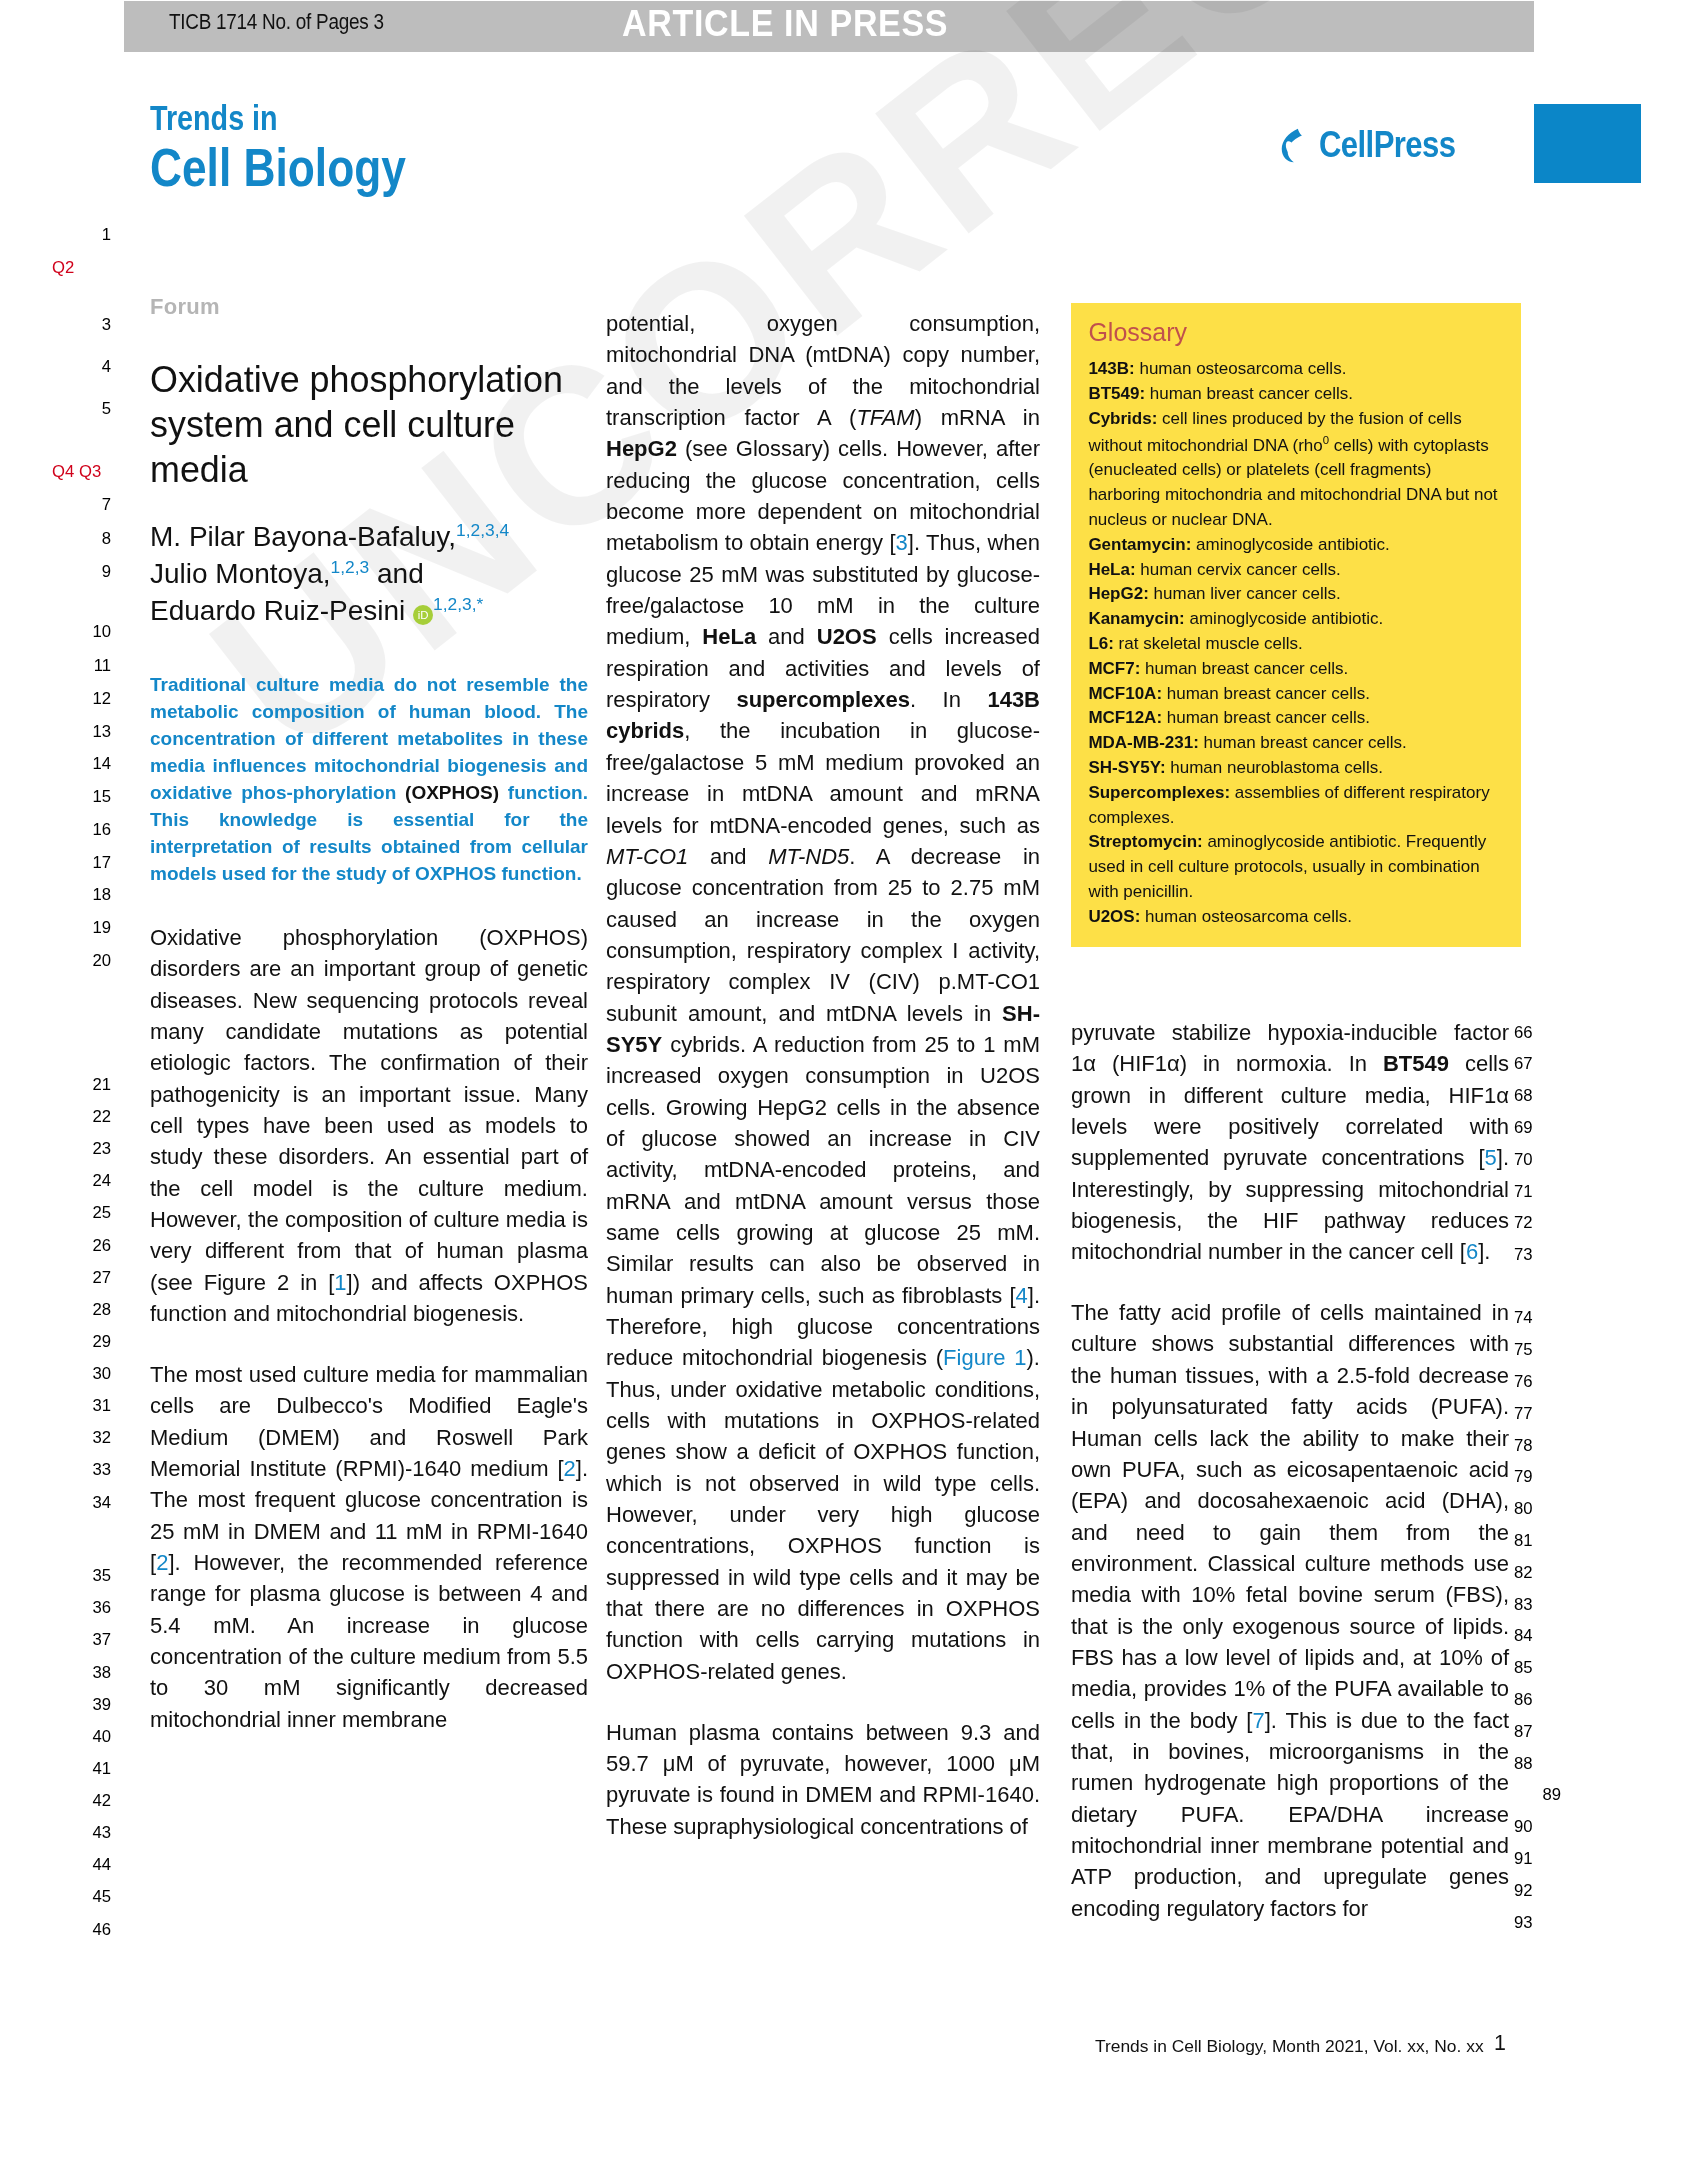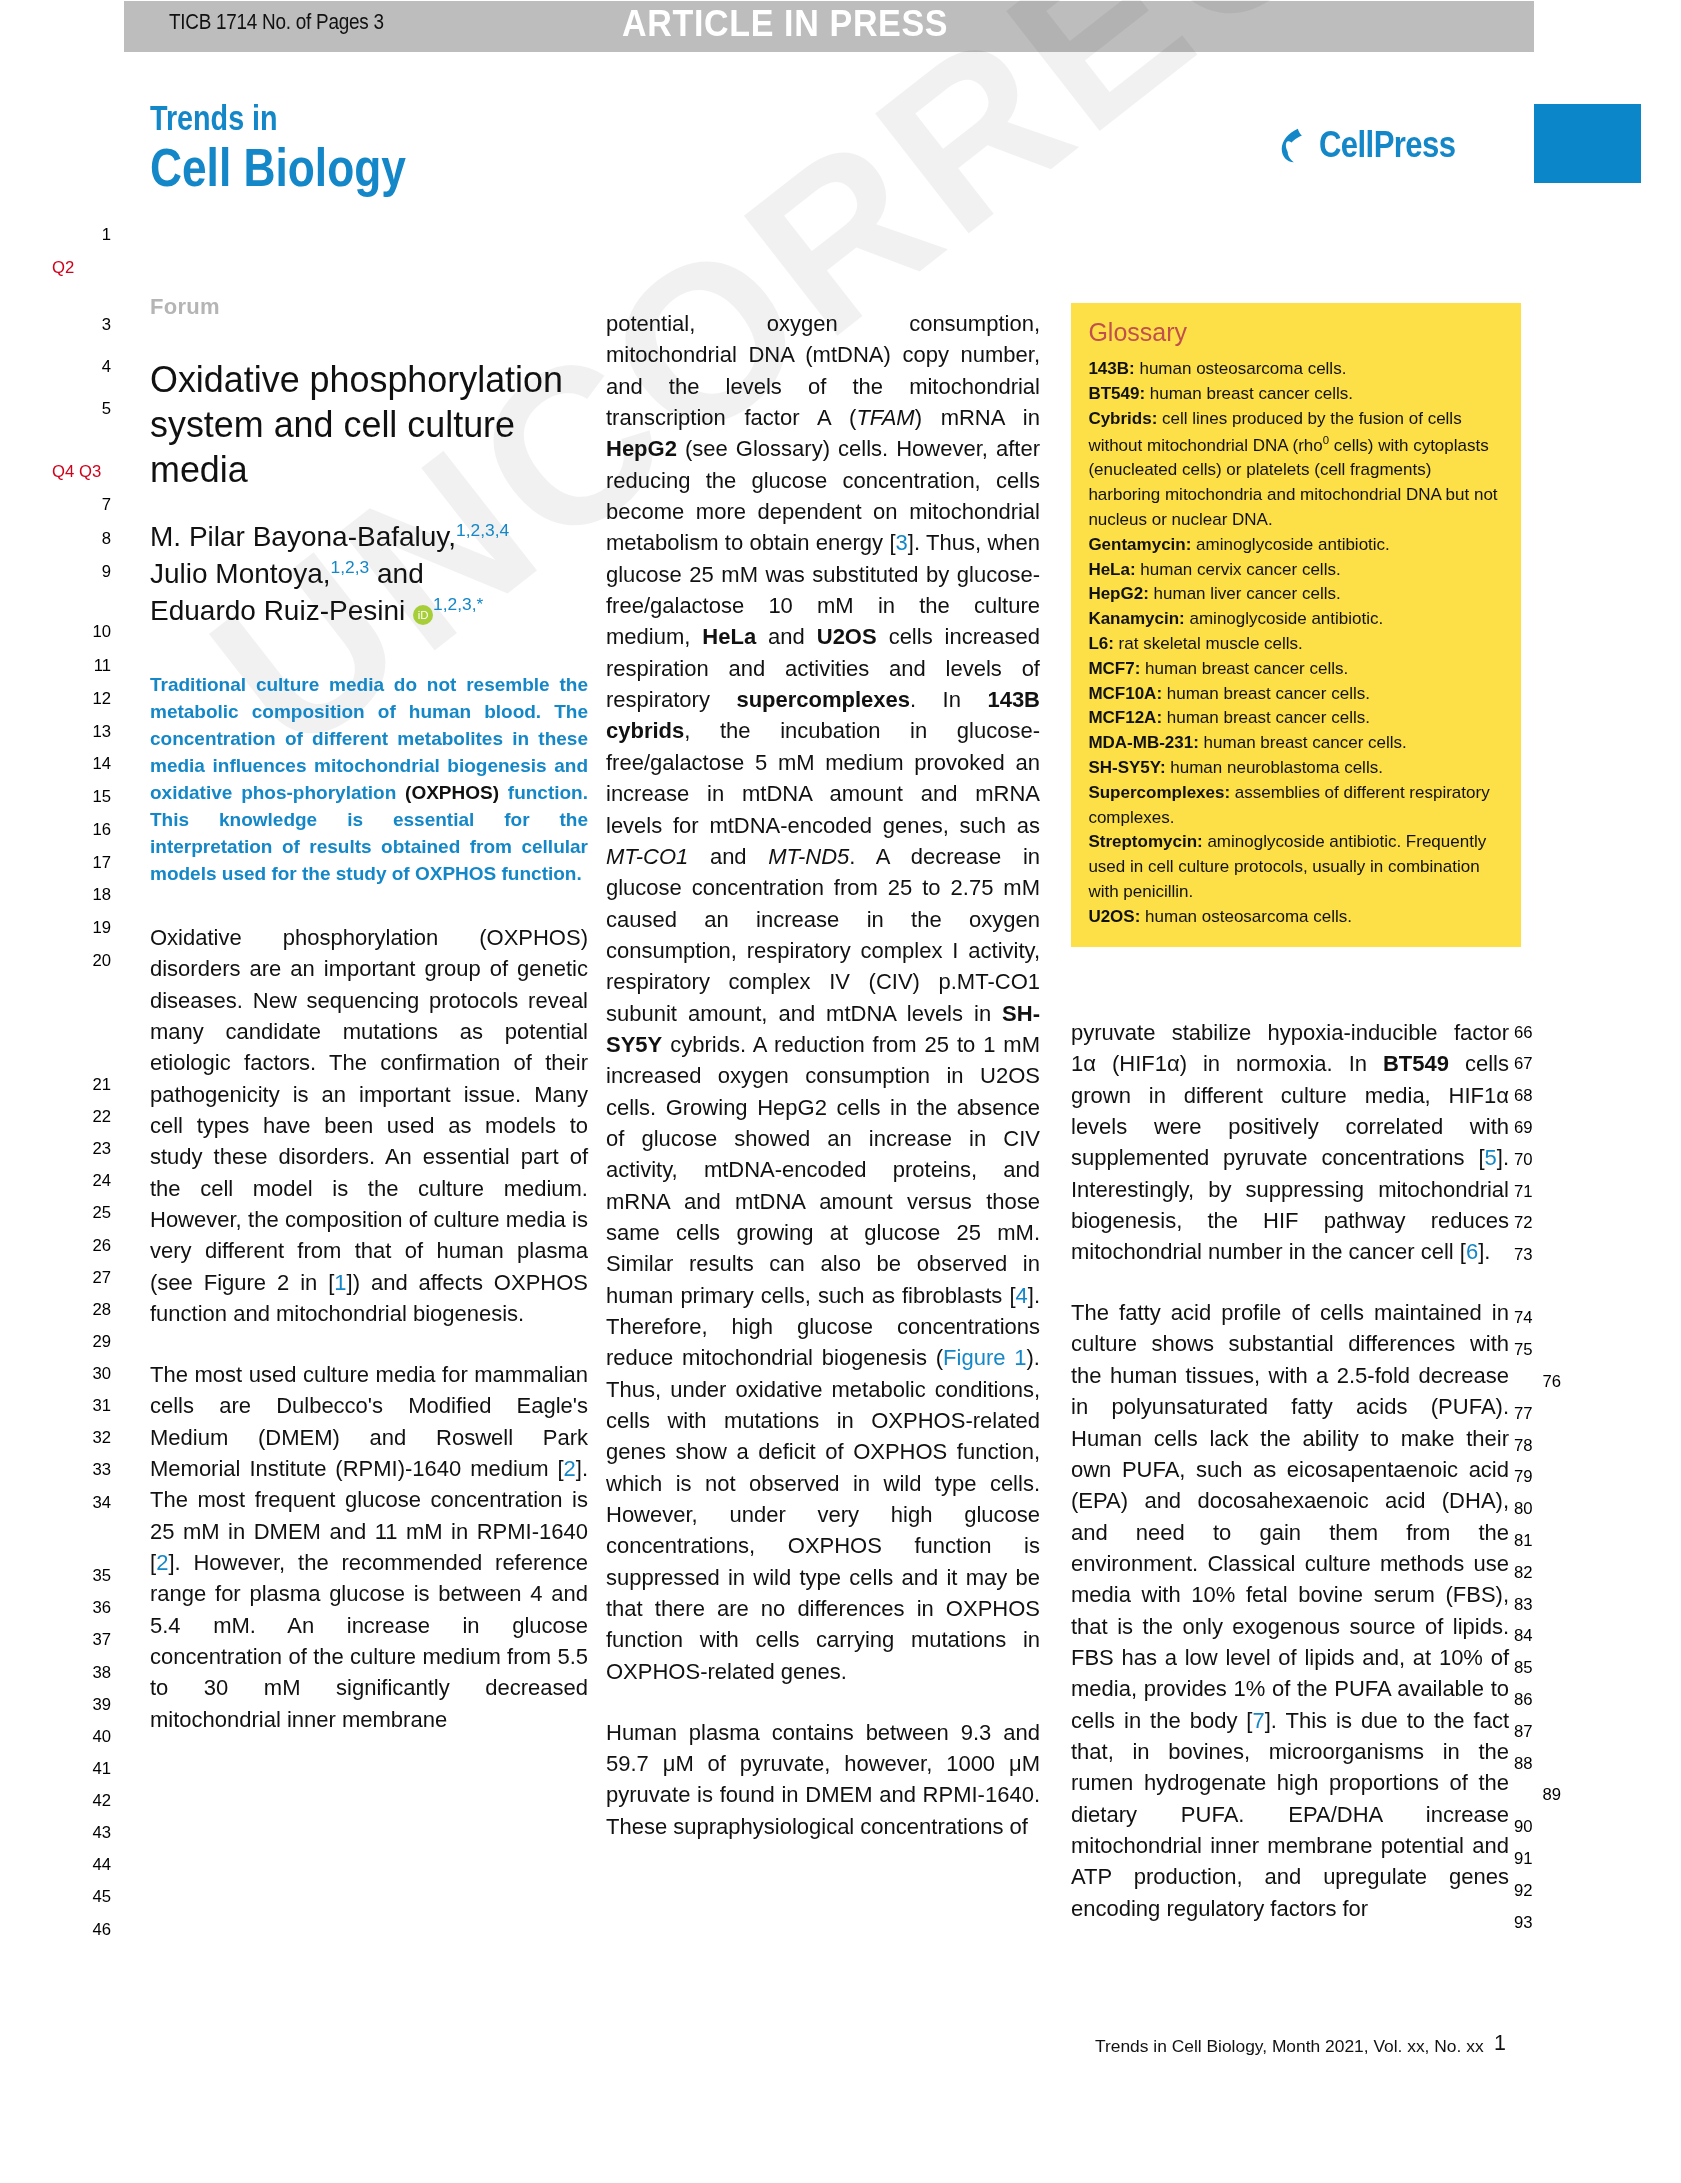--- a/index.html
+++ b/index.html
@@ -217,21 +217,21 @@
     <div class="lnum" style="left: 1514px; text-align: left; top: 1023px;">66</div>
     <div class="lnum" style="left: 1514px; text-align: left; top: 1054px;">67</div>
     <div class="lnum" style="left: 1514px; text-align: left; top: 1086px;">68</div>
     <div class="lnum" style="left: 1514px; text-align: left; top: 1118px;">69</div>
     <div class="lnum" style="left: 1514px; text-align: left; top: 1150px;">70</div>
     <div class="lnum" style="left: 1514px; text-align: left; top: 1182px;">71</div>
     <div class="lnum" style="left: 1514px; text-align: left; top: 1213px;">72</div>
     <div class="lnum" style="left: 1514px; text-align: left; top: 1245px;">73</div>
     <div class="lnum" style="left: 1514px; text-align: left; top: 1308px;">74</div>
     <div class="lnum" style="left: 1514px; text-align: left; top: 1340px;">75</div>
-    <div class="lnum" style="left: 1514px; text-align: right; top: 1372px;">76</div>
+    <div class="lnum" style="left: 1514px; text-align: left; top: 1372px;">76</div>
     <div class="lnum" style="left: 1514px; text-align: left; top: 1404px;">77</div>
     <div class="lnum" style="left: 1514px; text-align: left; top: 1436px;">78</div>
     <div class="lnum" style="left: 1514px; text-align: left; top: 1467px;">79</div>
     <div class="lnum" style="left: 1514px; text-align: left; top: 1499px;">80</div>
     <div class="lnum" style="left: 1514px; text-align: left; top: 1531px;">81</div>
     <div class="lnum" style="left: 1514px; text-align: left; top: 1563px;">82</div>
     <div class="lnum" style="left: 1514px; text-align: left; top: 1595px;">83</div>
     <div class="lnum" style="left: 1514px; text-align: left; top: 1626px;">84</div>
     <div class="lnum" style="left: 1514px; text-align: left; top: 1658px;">85</div>
     <div class="lnum" style="left: 1514px; text-align: left; top: 1690px;">86</div>

